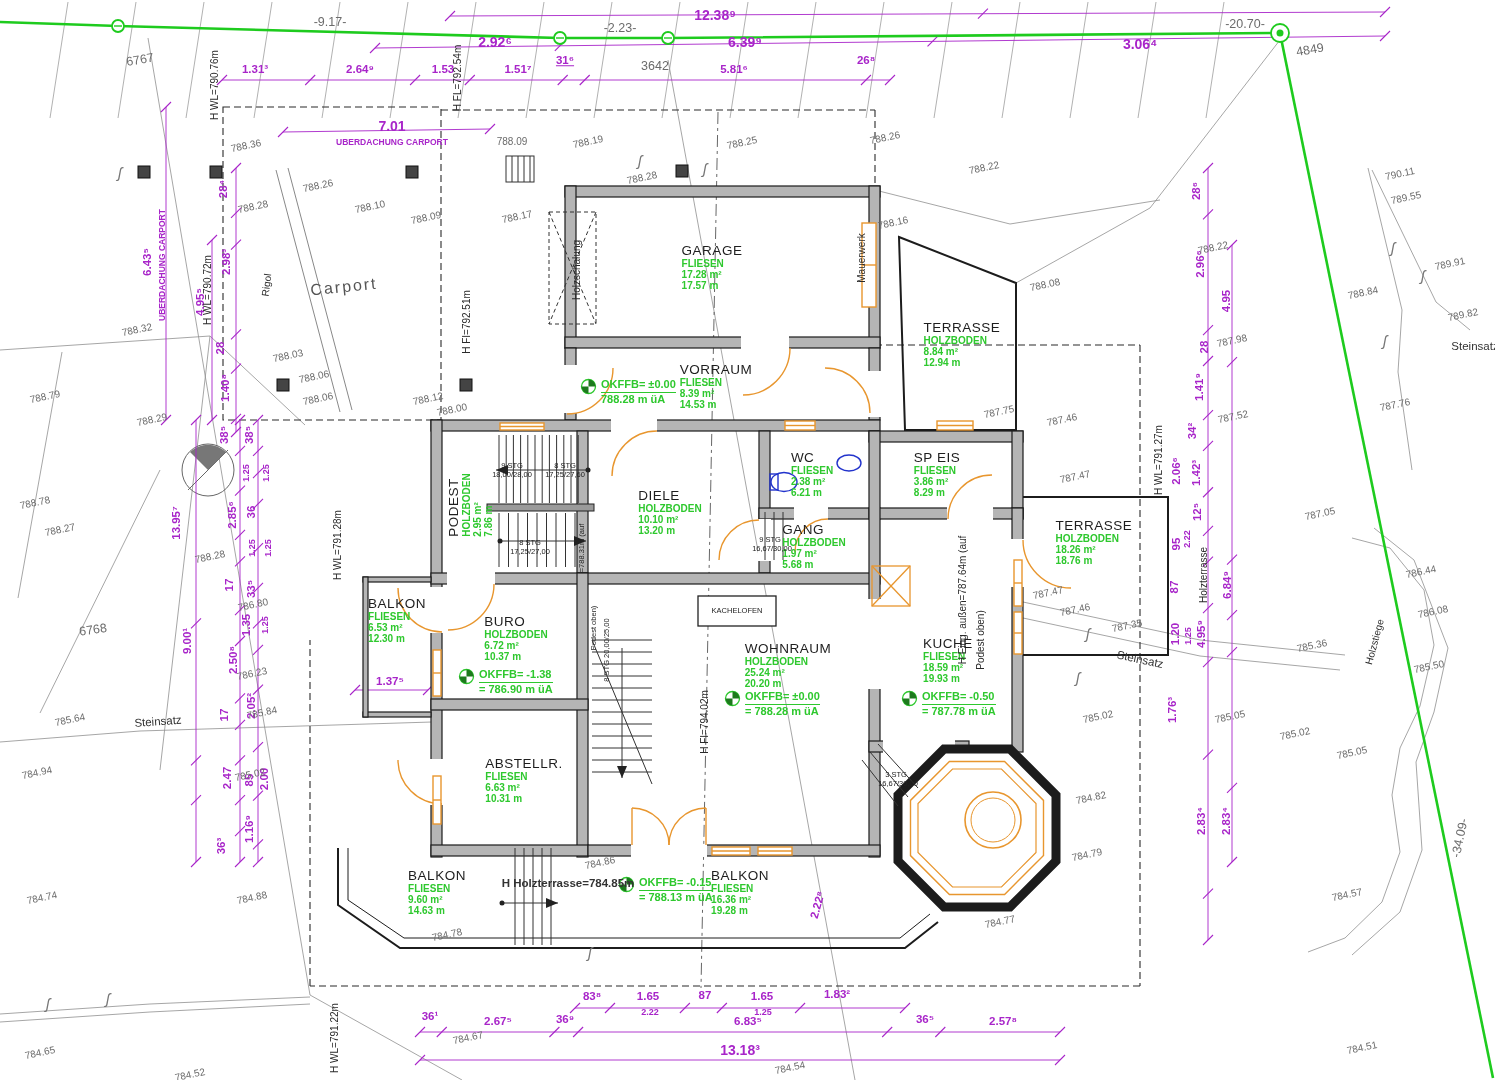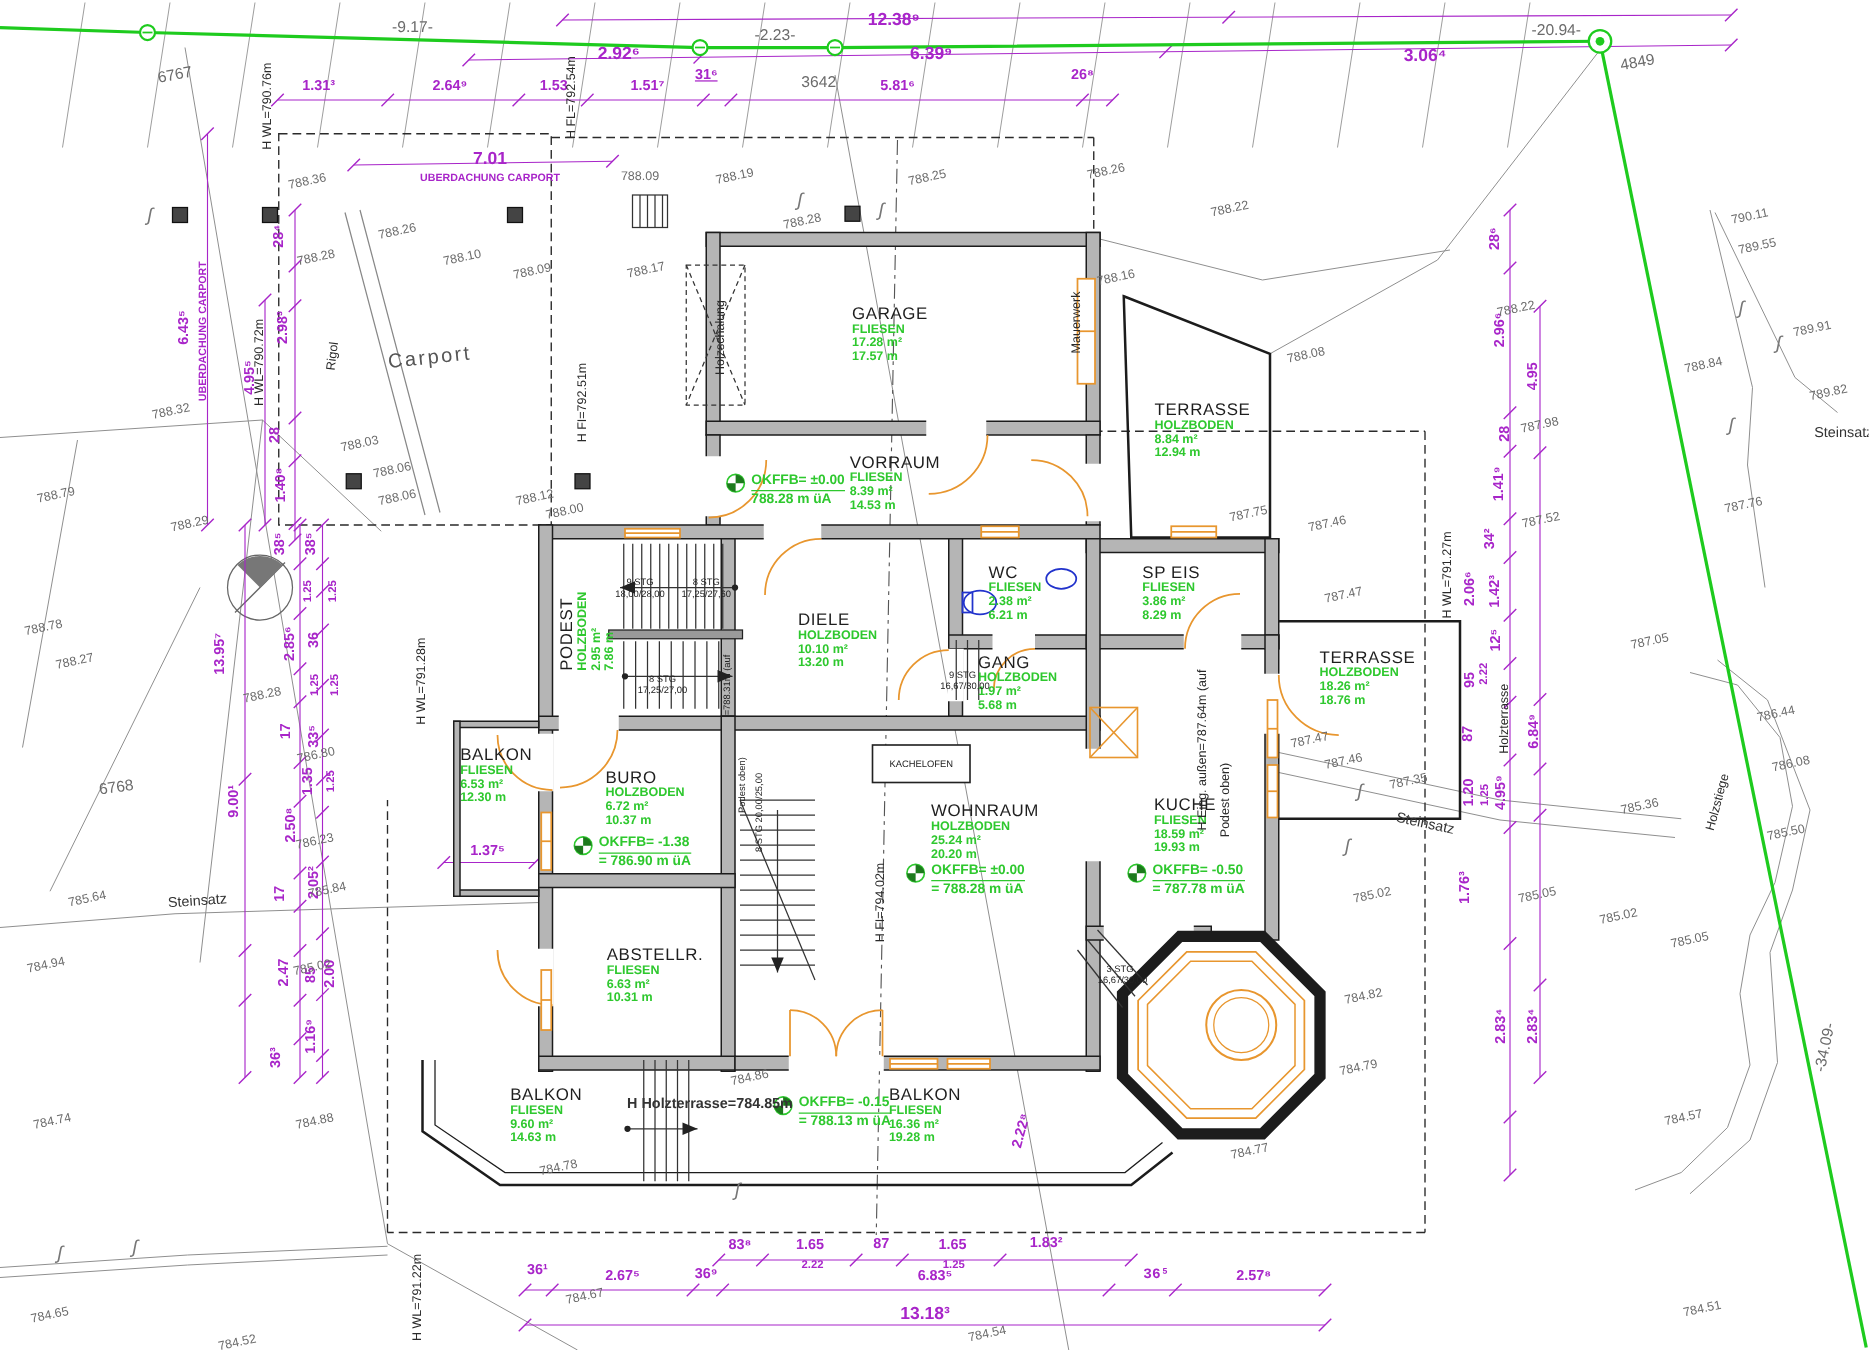--- a/index.html
+++ b/index.html
@@ -546,36 +546,36 @@
         </svg>
         <span class="tx">
           <span class="l1">OKFFB= -0.15</span>
           <span>= 788.13 m üA</span>
         </span>
       </div>
     </div>
   <div id="labels-layer">
       <span class="lbl c-p" style="left: 330px; top: 22px; transform: translate(-50%, -50%) rotate(0deg);">-9.17-</span>
       <span class="lbl c-p" style="left: 620px; top: 28px; transform: translate(-50%, -50%) rotate(0deg);">-2.23-</span>
-      <span class="lbl c-p" style="left: 1245px; top: 24px; transform: translate(-50%, -50%) rotate(0deg);">-20.94-</span>
+      <span class="lbl c-p" style="left: 1245px; top: 24px; transform: translate(-50%, -50%) rotate(0deg);">-20.70-</span>
       <span class="lbl c-p" style="left: 1460px; top: 838px; transform: translate(-50%, -50%) rotate(-78deg);">-34.09-</span>
       <span class="lbl c-p" style="left: 140px; top: 60px; transform: translate(-50%, -50%) rotate(-10deg);">6767</span>
       <span class="lbl c-p" style="left: 655px; top: 66px; transform: translate(-50%, -50%) rotate(0deg);">3642</span>
       <span class="lbl c-p" style="left: 1310px; top: 50px; transform: translate(-50%, -50%) rotate(-10deg);">4849</span>
       <span class="lbl c-p" style="left: 93px; top: 630px; transform: translate(-50%, -50%) rotate(-8deg);">6768</span>
       <span class="lbl c-D" style="left: 715px; top: 15px; transform: translate(-50%, -50%) rotate(0deg);">12.38⁹</span>
       <span class="lbl c-D" style="left: 495px; top: 42px; transform: translate(-50%, -50%) rotate(0deg);">2.92⁶</span>
       <span class="lbl c-D" style="left: 745px; top: 42px; transform: translate(-50%, -50%) rotate(0deg);">6.39⁹</span>
       <span class="lbl c-D" style="left: 1140px; top: 44px; transform: translate(-50%, -50%) rotate(0deg);">3.06⁴</span>
       <span class="lbl c-d" style="left: 255px; top: 70px; transform: translate(-50%, -50%) rotate(0deg);">1.31³</span>
       <span class="lbl c-d" style="left: 360px; top: 70px; transform: translate(-50%, -50%) rotate(0deg);">2.64⁹</span>
       <span class="lbl c-d" style="left: 443px; top: 70px; transform: translate(-50%, -50%) rotate(0deg);">1.53</span>
       <span class="lbl c-d" style="left: 518px; top: 70px; transform: translate(-50%, -50%) rotate(0deg);">1.51⁷</span>
       <span class="lbl c-d" style="left: 565px; top: 61px; transform: translate(-50%, -50%) rotate(0deg); text-decoration: underline;">31⁶</span>
-      <span class="lbl c-d" style="left: 718px; top: 70px; transform: translate(-50%, -50%) rotate(0deg); text-align: right;">5.81⁶</span>
+      <span class="lbl c-d" style="left: 734px; top: 70px; transform: translate(-50%, -50%) rotate(0deg); text-align: right;">5.81⁶</span>
       <span class="lbl c-d" style="left: 866px; top: 61px; transform: translate(-50%, -50%) rotate(0deg);">26⁸</span>
       <span class="lbl c-D" style="left: 392px; top: 126px; transform: translate(-50%, -50%) rotate(0deg);">7.01</span>
       <span class="lbl c-dc" style="left: 392px; top: 142px; transform: translate(-50%, -50%) rotate(0deg);">UBERDACHUNG CARPORT</span>
       <span class="lbl c-dc" style="left: 162px; top: 265px; transform: translate(-50%, -50%) rotate(-90deg);">UBERDACHUNG CARPORT</span>
       <span class="lbl c-d" style="left: 148px; top: 262px; transform: translate(-50%, -50%) rotate(-90deg);">6.43⁵</span>
       <span class="lbl c-d" style="left: 201px; top: 302px; transform: translate(-50%, -50%) rotate(-90deg);">4.95⁵</span>
       <span class="lbl c-d" style="left: 224px; top: 189px; transform: translate(-50%, -50%) rotate(-90deg);">28⁴</span>
       <span class="lbl c-d" style="left: 227px; top: 262px; transform: translate(-50%, -50%) rotate(-90deg);">2.98³</span>
       <span class="lbl c-d" style="left: 221px; top: 348px; transform: translate(-50%, -50%) rotate(-90deg);">28</span>
       <span class="lbl c-d" style="left: 226px; top: 388px; transform: translate(-50%, -50%) rotate(-90deg);">1.40⁸</span>
@@ -626,21 +626,21 @@
       <span class="lbl c-d" style="left: 648px; top: 997px; transform: translate(-50%, -50%) rotate(0deg);">1.65</span>
       <span class="lbl c-ds" style="left: 650px; top: 1012px; transform: translate(-50%, -50%) rotate(0deg);">2.22</span>
       <span class="lbl c-d" style="left: 705px; top: 996px; transform: translate(-50%, -50%) rotate(0deg);">87</span>
       <span class="lbl c-d" style="left: 762px; top: 997px; transform: translate(-50%, -50%) rotate(0deg);">1.65</span>
       <span class="lbl c-ds" style="left: 763px; top: 1012px; transform: translate(-50%, -50%) rotate(0deg);">1.25</span>
       <span class="lbl c-d" style="left: 837px; top: 995px; transform: translate(-50%, -50%) rotate(0deg);">1.83²</span>
       <span class="lbl c-d" style="left: 430px; top: 1017px; transform: translate(-50%, -50%) rotate(0deg);">36¹</span>
       <span class="lbl c-d" style="left: 498px; top: 1022px; transform: translate(-50%, -50%) rotate(0deg);">2.67⁵</span>
       <span class="lbl c-d" style="left: 565px; top: 1020px; transform: translate(-50%, -50%) rotate(0deg);">36⁹</span>
       <span class="lbl c-d" style="left: 748px; top: 1022px; transform: translate(-50%, -50%) rotate(0deg);">6.83⁵</span>
-      <span class="lbl c-d" style="left: 925px; top: 1020px; transform: translate(-50%, -50%) rotate(0deg); font-family: Liberation Mono, monospace;">36⁵</span>
+      <span class="lbl c-d" style="left: 925px; top: 1020px; transform: translate(-50%, -50%) rotate(0deg);">36⁵</span>
       <span class="lbl c-d" style="left: 1003px; top: 1022px; transform: translate(-50%, -50%) rotate(0deg);">2.57⁸</span>
       <span class="lbl c-D" style="left: 740px; top: 1050px; transform: translate(-50%, -50%) rotate(0deg);">13.18³</span>
       <span class="lbl c-e" style="left: 246px; top: 146px; transform: translate(-50%, -50%) rotate(-12deg);">788.36</span>
       <span class="lbl c-e" style="left: 512px; top: 142px; transform: translate(-50%, -50%) rotate(0deg);">788.09</span>
       <span class="lbl c-e" style="left: 588px; top: 142px; transform: translate(-50%, -50%) rotate(-12deg);">788.19</span>
       <span class="lbl c-e" style="left: 742px; top: 143px; transform: translate(-50%, -50%) rotate(-12deg);">788.25</span>
       <span class="lbl c-e" style="left: 885px; top: 138px; transform: translate(-50%, -50%) rotate(-12deg);">788.26</span>
       <span class="lbl c-e" style="left: 984px; top: 168px; transform: translate(-50%, -50%) rotate(-12deg);">788.22</span>
       <span class="lbl c-e" style="left: 318px; top: 186px; transform: translate(-50%, -50%) rotate(-12deg);">788.26</span>
       <span class="lbl c-e" style="left: 253px; top: 207px; transform: translate(-50%, -50%) rotate(-12deg);">788.28</span>

